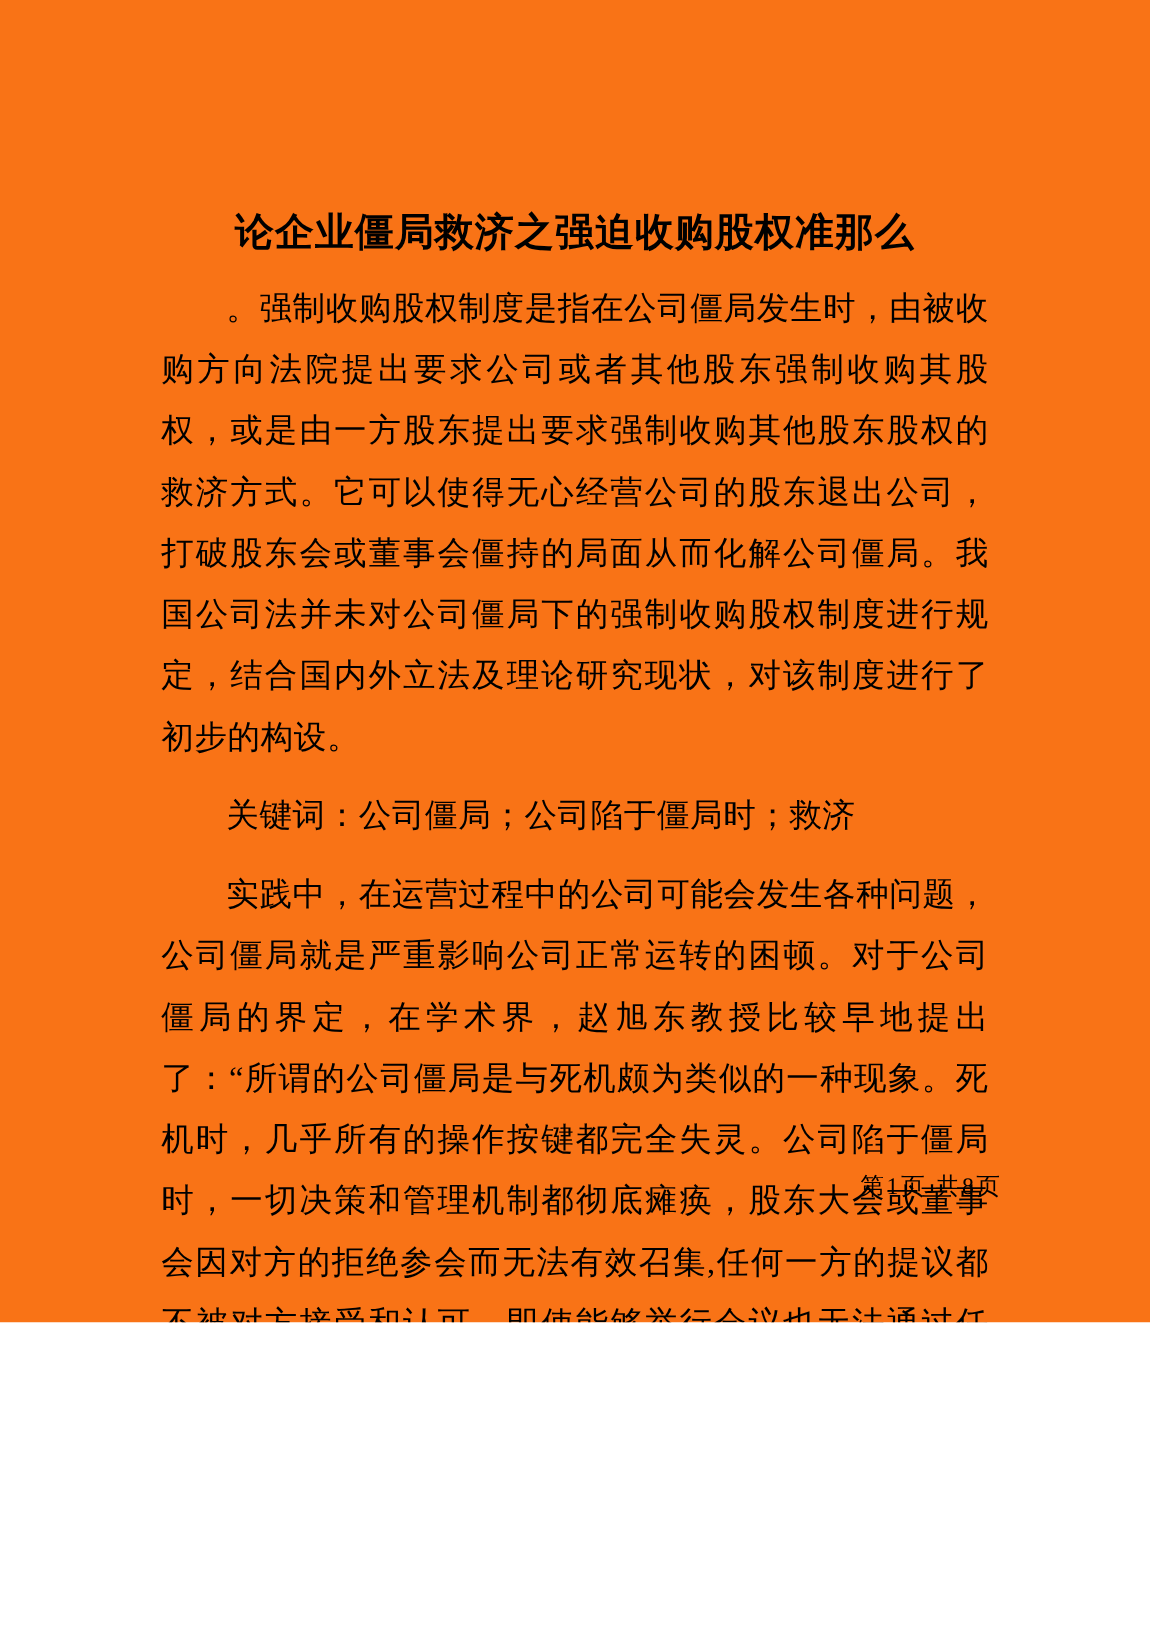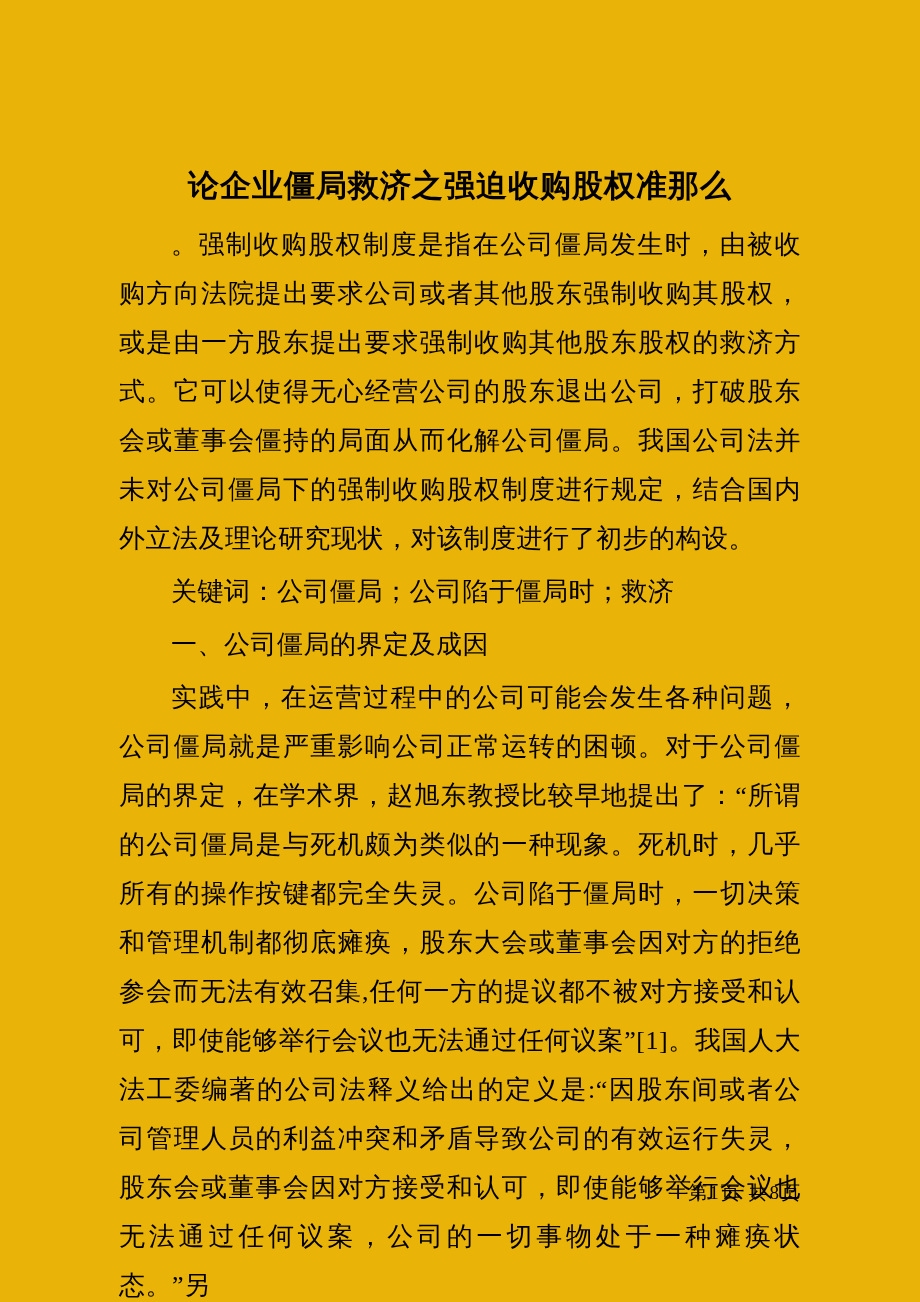--- a/index.html
+++ b/index.html
@@ -3,39 +3,39 @@
   <meta charset="utf-8">
   <style>
     html, body {
       margin: 0;
       padding: 0;
       background: #ffffff;
     }
     .page {
       position: relative;
       width: 920px;
-      height: 1302px;
+      height: 1058px;
       margin: 0 auto;
-      background: #eab308;
+      background: #f97316;
       box-sizing: border-box;
       padding: 118px 115px 12px 115px;
       font-family: "Liberation Serif", "DejaVu Serif", serif;
       color: #000000;
       overflow: hidden;
     }
     .doc-title {
       margin: 46px 0 12px 0;
       font-size: 31px;
       font-weight: bold;
       text-align: center;
       letter-spacing: 1px;
       line-height: 44px;
     }
     .para {
-      margin: 4px;
+      margin: 14px;
       font-size: 26px;
       line-height: 49px;
       text-align: justify;
       text-justify: inter-ideograph;
       text-indent: 2em;
       letter-spacing: 0.5px;
       word-break: break-all;
     }
     .para.heading {
       text-align: left;
@@ -53,19 +53,18 @@
 <body>
 
 <div class="page">
 
   <h1 class="doc-title">论企业僵局救济之强迫收购股权准那么</h1>
 
   <p class="para">。强制收购股权制度是指在公司僵局发生时，由被收购方向法院提出要求公司或者其他股东强制收购其股权，或是由一方股东提出要求强制收购其他股东股权的救济方式。它可以使得无心经营公司的股东退出公司，打破股东会或董事会僵持的局面从而化解公司僵局。我国公司法并未对公司僵局下的强制收购股权制度进行规定，结合国内外立法及理论研究现状，对该制度进行了初步的构设。</p>
 
   <p class="para">关键词：公司僵局；公司陷于僵局时；救济</p>
 
-  <p class="para heading">一、公司僵局的界定及成因</p>
 
   <p class="para">实践中，在运营过程中的公司可能会发生各种问题，公司僵局就是严重影响公司正常运转的困顿。对于公司僵局的界定，在学术界，赵旭东教授比较早地提出了：“所谓的公司僵局是与死机颇为类似的一种现象。死机时，几乎所有的操作按键都完全失灵。公司陷于僵局时，一切决策和管理机制都彻底瘫痪，股东大会或董事会因对方的拒绝参会而无法有效召集,任何一方的提议都不被对方接受和认可，即使能够举行会议也无法通过任何议案”[1]。我国人大法工委编著的公司法释义给出的定义是:“因股东间或者公司管理人员的利益冲突和矛盾导致公司的有效运行失灵，股东会或董事会因对方接受和认可，即使能够举行会议也无法通过任何议案，公司的一切事物处于一种瘫痪状态。”另</p>
 
   <div class="page-footer">第1页 共8页</div>
 
 </div>
 
 </body></html>

